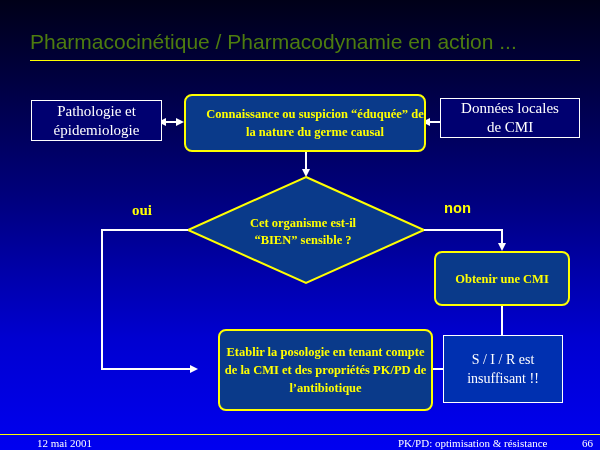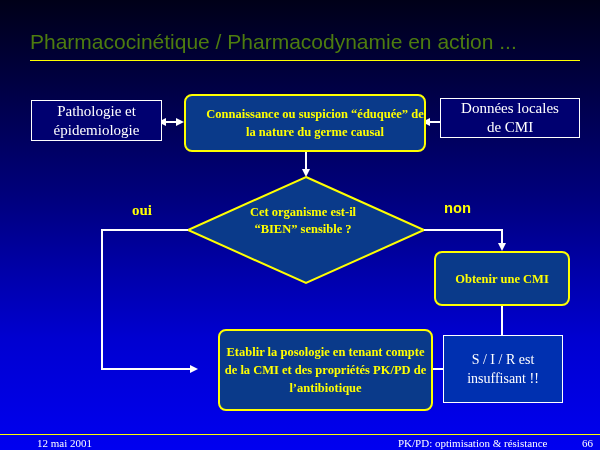--- a/index.html
+++ b/index.html
@@ -12,21 +12,21 @@
   .box-white { position:absolute; border:1px solid #ffffff; color:#ffffff; background:#000070;
                display:flex; align-items:center; justify-content:center; text-align:center;
                font-size:15px; line-height:19px; box-sizing:border-box; }
   .box-yellow { position:absolute; border:2px solid #ffff00; border-radius:8px; color:#ffff00;
                 background:#0a3a8a; display:flex; align-items:center; justify-content:center;
                 text-align:center; font-weight:bold; font-size:12.5px; line-height:18px; box-sizing:border-box; }
   .label { position:absolute; color:#ffff00; font-weight:bold; font-size:15px; }
   svg.lines { position:absolute; left:0; top:0; }
   .footer-rule { position:absolute; left:0; top:434px; width:600px; height:1px; background:#ffff00; }
   .footer { position:absolute; top:437px; font-family:"Liberation Serif", serif; font-size:11px; color:#ffffff; white-space:nowrap; }
-  .diamond-text { position:absolute; left:230px; top:204px; width:146px; text-align:center;
+  .diamond-text { position:absolute; left:230px; top:215px; width:146px; text-align:center;
                   color:#ffff00; font-weight:bold; font-size:12.5px; line-height:17px; }
 </style>
 </head>
 <body>
 
 <div class="title">Pharmacocinétique / Pharmacodynamie en action ...</div>
 <div class="title-rule"></div>
 
 <svg class="lines" width="600" height="450">
   <defs>

